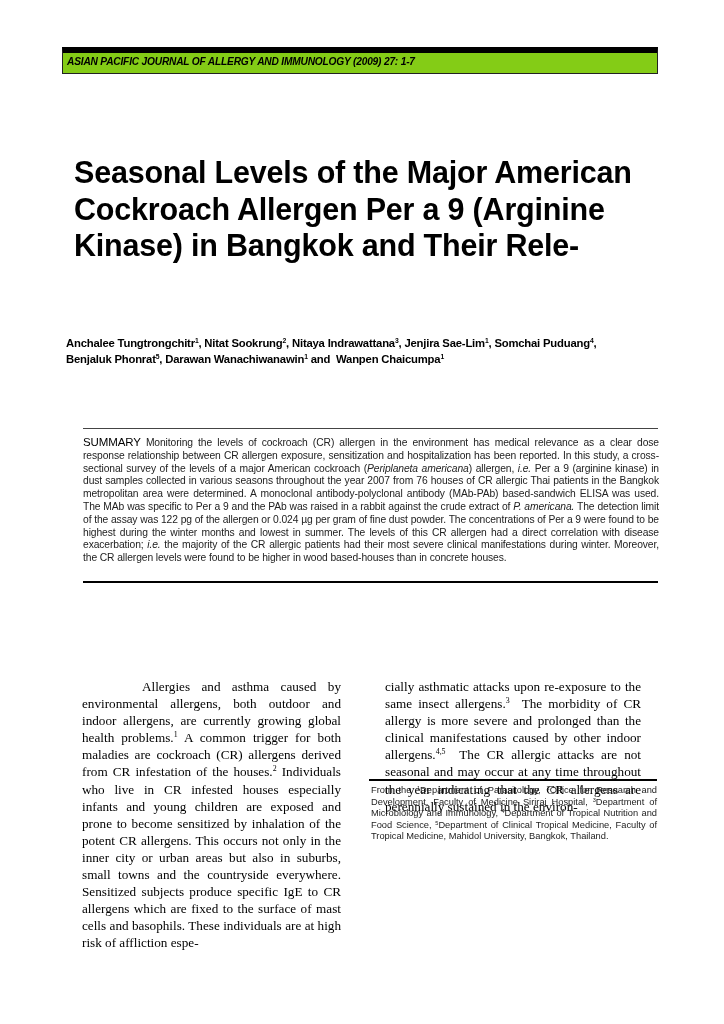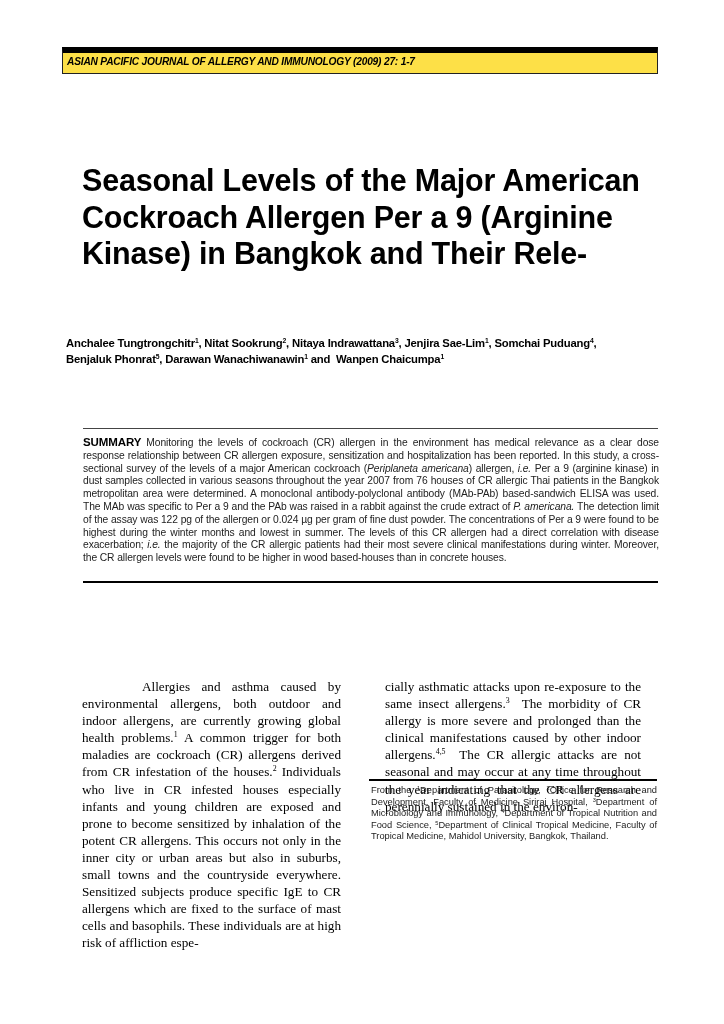--- a/index.html
+++ b/index.html
@@ -1,47 +1,47 @@
 <!DOCTYPE html>
 <html><head>
 <meta charset="utf-8">
 <style>
   html, body { margin: 0; padding: 0; background: #ffffff; }
   body { width: 724px; height: 1024px; position: relative; overflow: hidden; color: #111; }
   .journal-box {
     position: absolute; left: 62px; top: 47px; width: 594px; height: 20px;
-    border: 1px solid #222; border-top: 6px solid #000; background: #fde047;
+    border: 1px solid #222; border-top: 6px solid #000; background: #84cc16;
   }
   .journal-text {
     position: absolute; left: 4px; top: 3px;
     font-family: "Liberation Sans", sans-serif; font-style: italic; font-weight: bold;
     font-size: 10.2px; letter-spacing: -0.2px; color: #000; white-space: nowrap;
   }
   .title {
     position: absolute; left: 66px; top: 146px; width: 600px;
     font-family: "Liberation Sans", sans-serif; font-weight: bold;
-    font-size: 30.5px; line-height: 36.5px; letter-spacing: -0.2px; color: #000; margin: 16px;
+    font-size: 30.5px; line-height: 36.5px; letter-spacing: -0.2px; color: #000; margin: 8px;
   }
   .title span { display: block; white-space: nowrap; }
   .authors {
     position: absolute; left: 66px; top: 335px; width: 620px;
     font-family: "Liberation Sans", sans-serif; font-weight: bold;
     font-size: 11.3px; line-height: 16px; color: #000; letter-spacing: -0.2px;
   }
   .authors .line { display: block; white-space: nowrap; }
   sup { font-size: 0.6em; line-height: 0; vertical-align: 0.6em; }
   .summary-top-rule {
     position: absolute; left: 83px; top: 428px; width: 575px; height: 0; border-top: 1.5px solid #444;
   }
   .summary {
     position: absolute; left: 83px; top: 436px; width: 576px;
     font-family: "Liberation Sans", sans-serif; font-size: 10.3px; line-height: 12.8px;
     text-align: justify; color: #222; letter-spacing: -0.1px;
   }
-  .summary .label { font-weight: bold; font-size: 11.5px; color: #000; margin-right: 5px; }
+  .summary .label { font-weight: normal; font-size: 11.5px; color: #000; margin-right: 5px; }
   .summary-bottom-rule {
     position: absolute; left: 83px; top: 581px; width: 575px; height: 0; border-top: 2.5px solid #000;
   }
   .col {
     position: absolute; font-family: "Liberation Serif", serif; font-size: 13.2px;
     line-height: 17.1px; text-align: justify; color: #000;
   }
   .col-left { left: 66px; top: 662px; width: 291px; }
   .col-right { left: 369px; top: 662px; width: 288px; }
   .col p { margin: 16px; }

